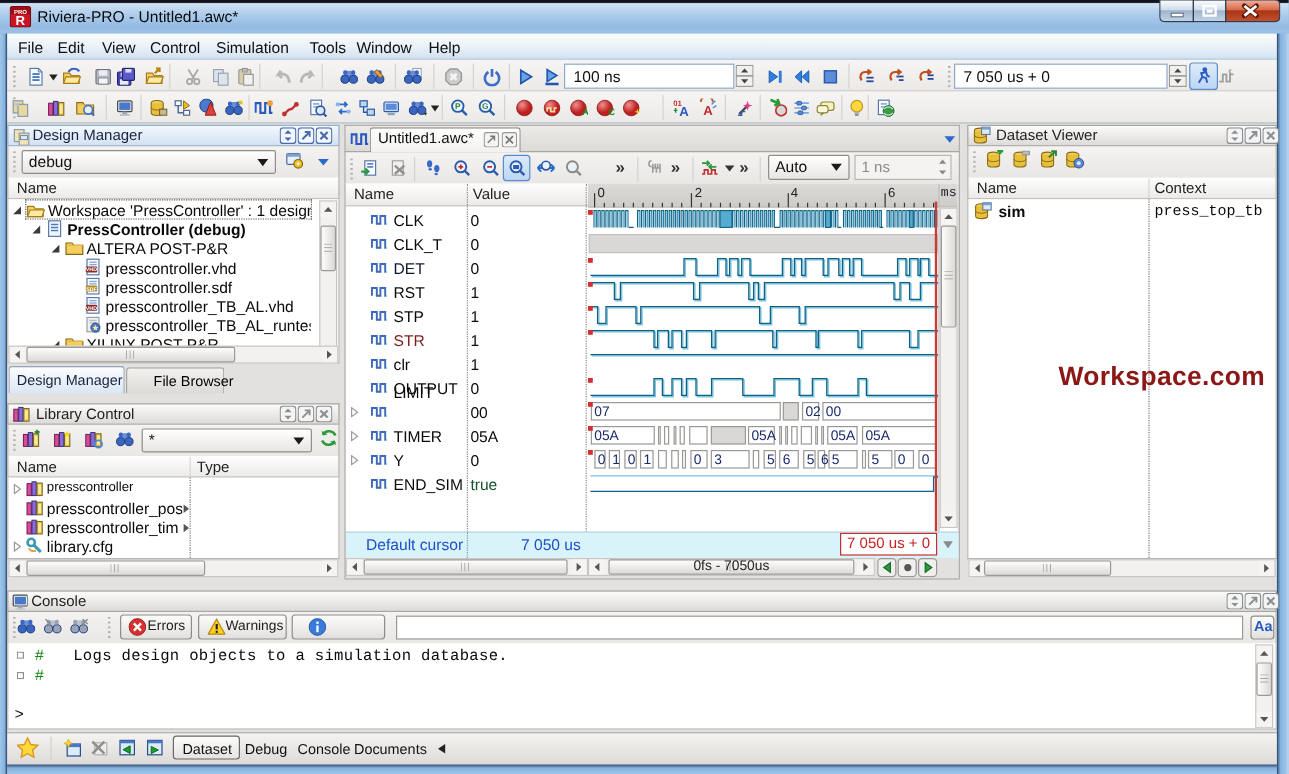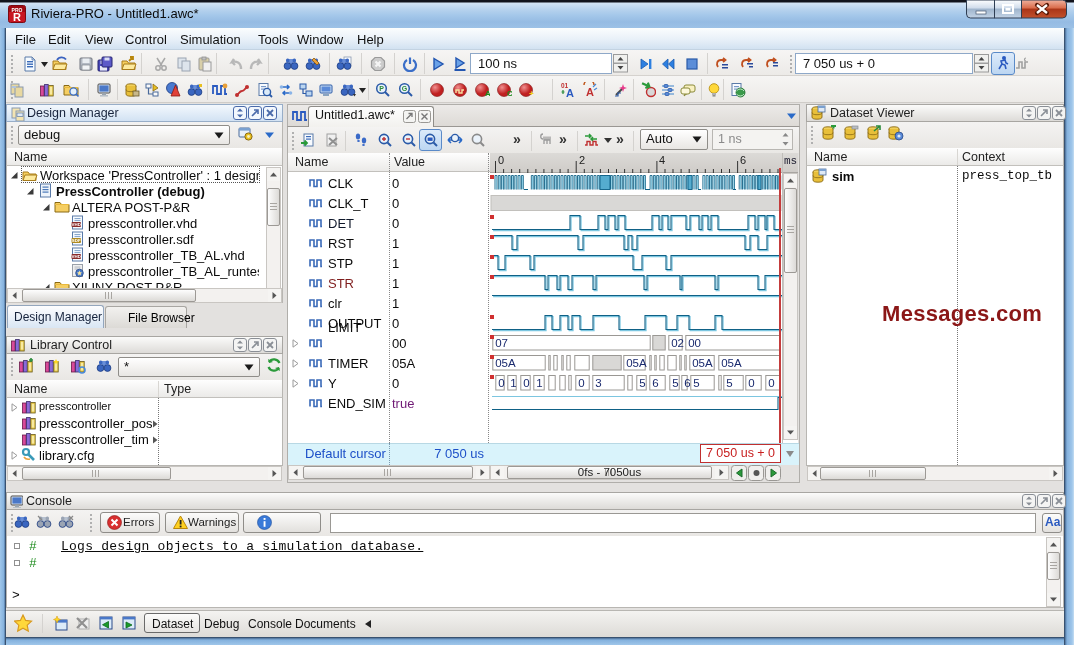--- a/index.html
+++ b/index.html
@@ -809,21 +809,21 @@
   </svg>
 <svg style="position:absolute;left:309px;top:378px" width="14" height="10" viewBox="0 0 14 10">
     <path d="M1 8.5 L1 2 L5 2 L5 8.5 L8 8.5 L8 2 L12 2 L12 8.5 L13 8.5" stroke="#3a6ab8" stroke-width="1.6" fill="none"></path>
   </svg>
 <div style="position:absolute;left:328px;top:376px;white-space:nowrap;font-size:13px;color:#0a0a0a;">Y</div>
 <div style="position:absolute;left:392px;top:376px;white-space:nowrap;font-size:13px;color:#0a0a0a;">0</div>
 <svg style="position:absolute;left:309px;top:398px" width="14" height="10" viewBox="0 0 14 10">
     <path d="M1 8.5 L1 2 L5 2 L5 8.5 L8 8.5 L8 2 L12 2 L12 8.5 L13 8.5" stroke="#3a6ab8" stroke-width="1.6" fill="none"></path>
   </svg>
 <div style="position:absolute;left:328px;top:396px;white-space:nowrap;font-size:13px;color:#0a0a0a;">END_SIM</div>
-<div style="position:absolute;left:392px;top:396px;white-space:nowrap;font-size:13px;color:#701a75;">true</div>
+<div style="position:absolute;left:392px;top:396px;white-space:nowrap;font-size:13px;color:#14532d;">true</div>
 <div style="position:absolute;left:490px;top:153px;width:308px;height:290px;background:#fff;"></div>
 <div style="position:absolute;left:490px;top:153px;width:308px;height:20px;background:linear-gradient(180deg,#dcdad7,#cfccc8);border-bottom:1px solid #a8a5a1;"></div>
 <svg style="position:absolute;left:490px;top:153px" width="292" height="20" viewBox="0 0 292 20">
     <rect x="5.0" y="8" width="1" height="12" fill="#333"></rect>
     <rect x="13.1" y="16" width="1" height="4" fill="#333"></rect>
     <rect x="21.1" y="16" width="1" height="4" fill="#333"></rect>
     <rect x="29.2" y="16" width="1" height="4" fill="#333"></rect>
     <rect x="37.3" y="16" width="1" height="4" fill="#333"></rect>
     <rect x="45.4" y="16" width="1" height="4" fill="#333"></rect>
     <rect x="53.4" y="16" width="1" height="4" fill="#333"></rect>
@@ -1242,21 +1242,21 @@
 <svg style="position:absolute;left:808px;top:467px" width="13" height="13" viewBox="0 0 13 13">
     <rect width="13" height="13" fill="#f5f4f2"></rect>
     <path d="M8.5 3 L4.5 6.5 L8.5 10 Z" fill="#555"></path>
   </svg>
 <svg style="position:absolute;left:1049px;top:467px" width="13" height="13" viewBox="0 0 13 13">
     <rect width="13" height="13" fill="#f5f4f2"></rect>
     <path d="M4.5 3 L8.5 6.5 L4.5 10 Z" fill="#555"></path>
   </svg>
 <div style="position:absolute;left:820px;top:467px;width:106px;height:13px;background:linear-gradient(180deg,#fdfdfd,#dcdad7);border:1px solid #9c9995;border-radius:2px;"></div>
 <div style="position:absolute;left:869px;top:470px;width:8px;height:7px;background-image:linear-gradient(90deg,#a8a5a1 1px,transparent 1px);background-size:3px 7px;"></div>
-<div style="position:absolute;left:882px;top:301px;white-space:nowrap;font-size:22px;font-weight:bold;color:#8b1717;letter-spacing:0.3px;">Messages.com</div>
+<div style="position:absolute;left:882px;top:301px;white-space:nowrap;font-size:22px;font-weight:bold;color:#8b1717;letter-spacing:0.3px;">Workspace.com</div>
 <div style="position:absolute;left:6px;top:492px;width:1058px;height:18px;background:linear-gradient(180deg,#fbfbfa,#dddbd8);border:1px solid #a8a6a2;"></div>
 <svg style="position:absolute;left:9px;top:494px" width="14" height="14" viewBox="0 0 14 14">
     <rect x="2" y="2" width="12" height="9" rx="1" fill="#dfe8f2" stroke="#4a4a4a" stroke-width="1"></rect>
     <rect x="3.4" y="3.4" width="9.2" height="6.2" fill="#4a78c8"></rect>
     <rect x="6" y="11" width="4" height="2" fill="#9aa4ae"></rect>
     <rect x="4" y="13" width="8" height="1.6" fill="#b8c0c8"></rect>
   </svg>
 <div style="position:absolute;left:26px;top:494px;white-space:nowrap;font-size:12.5px;color:#222;">Console</div>
 <svg style="position:absolute;left:1022px;top:494px" width="14" height="14" viewBox="0 0 14 14">
     <rect x="0.5" y="0.5" width="13" height="13" rx="2.5" fill="#f4f4f3" stroke="#8a8f96" stroke-width="1"></rect>
@@ -1317,21 +1317,21 @@
   </svg>
 <div style="position:absolute;left:256px;top:516px;white-space:nowrap;font-size:11.5px;color:#222;margin-top:28px;">Messages</div>
 <div style="position:absolute;left:330px;top:513px;width:706px;height:20px;background:#fff;border:1px solid #9a9894;"></div>
 <div style="position:absolute;left:1042px;top:513px;width:20px;height:20px;background:linear-gradient(180deg,#fcfcfb,#e2e0dd);border:1px solid #8f8d89;border-radius:3px;"></div>
 <div style="position:absolute;left:1045px;top:515px;white-space:nowrap;font-size:12px;color:#2a5ac0;font-weight:bold;">Aa</div>
 <div style="position:absolute;left:6px;top:536px;width:1058px;height:72px;background:#fff;border:1px solid #b8b6b2;border-top:none;"></div>
 <svg style="position:absolute;left:14px;top:543px" width="6" height="6" viewBox="0 0 6 6">
     <rect x="0.5" y="0.5" width="5" height="5" fill="#fff" stroke="#909090"></rect>
   </svg>
 <div style="position:absolute;left:29px;top:539px;white-space:nowrap;font-family:'Liberation Mono',monospace;font-size:13px;letter-spacing:0.25px;color:#1a8a1a;">#</div>
-<div style="position:absolute;left:61px;top:539px;white-space:nowrap;font-family:'Liberation Mono',monospace;font-size:13px;letter-spacing:0.25px;color:#0a0a0a;text-decoration:underline;">Logs design objects to a simulation database.</div>
+<div style="position:absolute;left:61px;top:539px;white-space:nowrap;font-family:'Liberation Mono',monospace;font-size:13px;letter-spacing:0.25px;color:#0a0a0a;">Logs design objects to a simulation database.</div>
 <svg style="position:absolute;left:14px;top:560px" width="6" height="6" viewBox="0 0 6 6">
     <rect x="0.5" y="0.5" width="5" height="5" fill="#fff" stroke="#909090"></rect>
   </svg>
 <div style="position:absolute;left:29px;top:556px;white-space:nowrap;font-family:'Liberation Mono',monospace;font-size:13px;letter-spacing:0.25px;color:#1a8a1a;">#</div>
 <div style="position:absolute;left:12px;top:588px;white-space:nowrap;font-family:'Liberation Mono',monospace;font-size:13px;letter-spacing:0.25px;color:#0a0a0a;">&gt;</div>
 <div style="position:absolute;left:1046px;top:537px;width:15px;height:70px;background:#f3f1ef;border:1px solid #c9c6c2;"></div>
 <svg style="position:absolute;left:1047px;top:538px" width="13" height="13" viewBox="0 0 13 13">
     <rect width="13" height="13" fill="#f5f4f2"></rect>
     <path d="M3 8.5 L6.5 4.5 L10 8.5 Z" fill="#555"></path>
   </svg>

